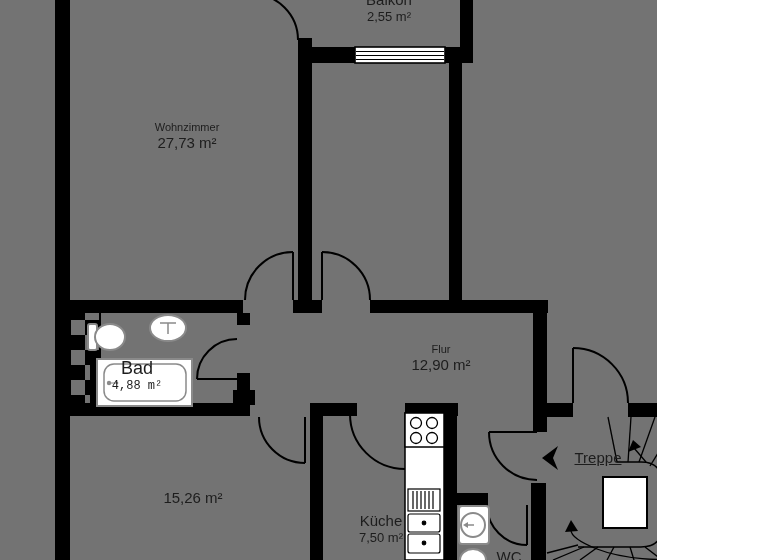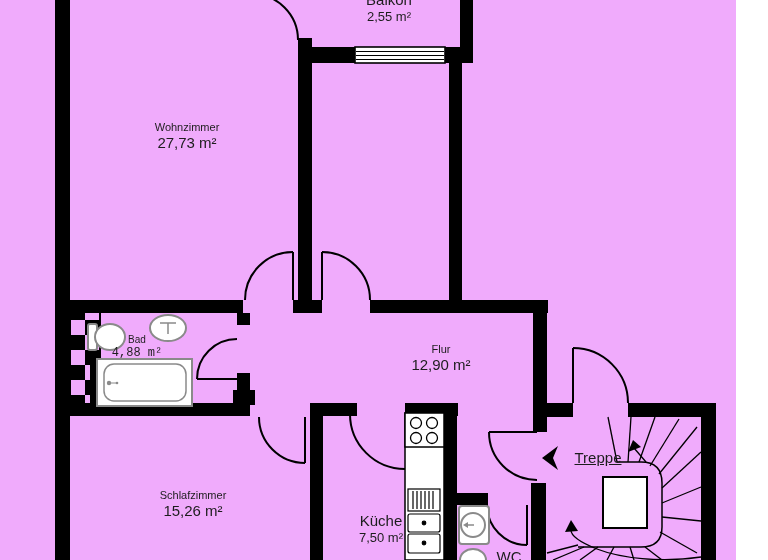--- a/index.html
+++ b/index.html
@@ -1,25 +1,25 @@
 <!DOCTYPE html>
 <html><head>
 <meta charset="utf-8">
 <style>
   html,body{margin:0;padding:0;background:#fff;}
-  .plan{position:relative;width:736px;height:560px;background:#f0abfc;overflow:hidden;
+  .plan{position:relative;width:657px;height:560px;background:#737373;overflow:hidden;
         font-family:"Liberation Sans", sans-serif;}
   .plan svg{position:absolute;left:0;top:0;}
   .room-label{position:absolute;transform:translateX(-50%);text-align:center;
               color:#1d1d1d;line-height:1.18;white-space:nowrap;z-index:2;}
   .size-lg .room-name{font-size:11px;}
   .size-lg .room-area{font-size:15px;}
   .size-md .room-name{font-size:15px;}
   .size-md .room-area{font-size:13px;}
-  .size-sm .room-name{font-size:10px;}
+  .size-sm .room-name{font-size:18px;margin-top:24px;}
   .size-sm .room-area{font-size:12px;font-family:Liberation Mono, monospace;}
 </style>
 </head>
 <body>
 
 <div class="plan">
 
   <svg width="768" height="560" viewBox="0 0 768 560">
 
     <g fill="#000">
@@ -230,21 +230,20 @@
     <div class="room-name">Bad</div>
     <div class="room-area">4,88 m²</div>
   </div>
 
   <div class="room-label size-lg" style="left:441px;top:343px;">
     <div class="room-name">Flur</div>
     <div class="room-area">12,90 m²</div>
   </div>
 
   <div class="room-label size-lg" style="left:193px;top:489px;">
-    <div class="room-name">Schlafzimmer</div>
     <div class="room-area">15,26 m²</div>
   </div>
 
   <div class="room-label size-md" style="left:381px;top:512px;">
     <div class="room-name">Küche</div>
     <div class="room-area">7,50 m²</div>
   </div>
 
   <div class="room-label size-md" style="left:509px;top:548px;">
     <div class="room-name">WC</div>

